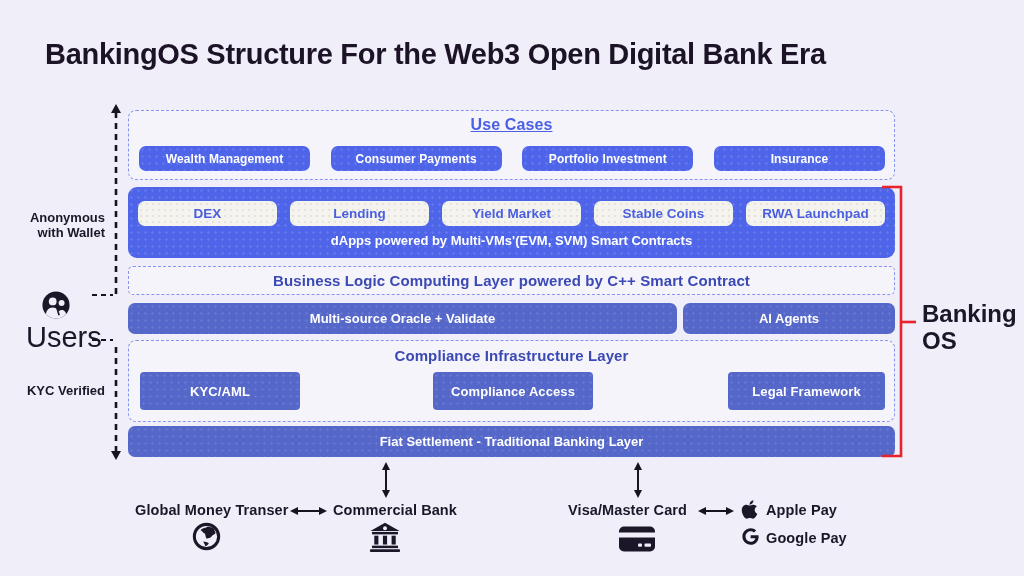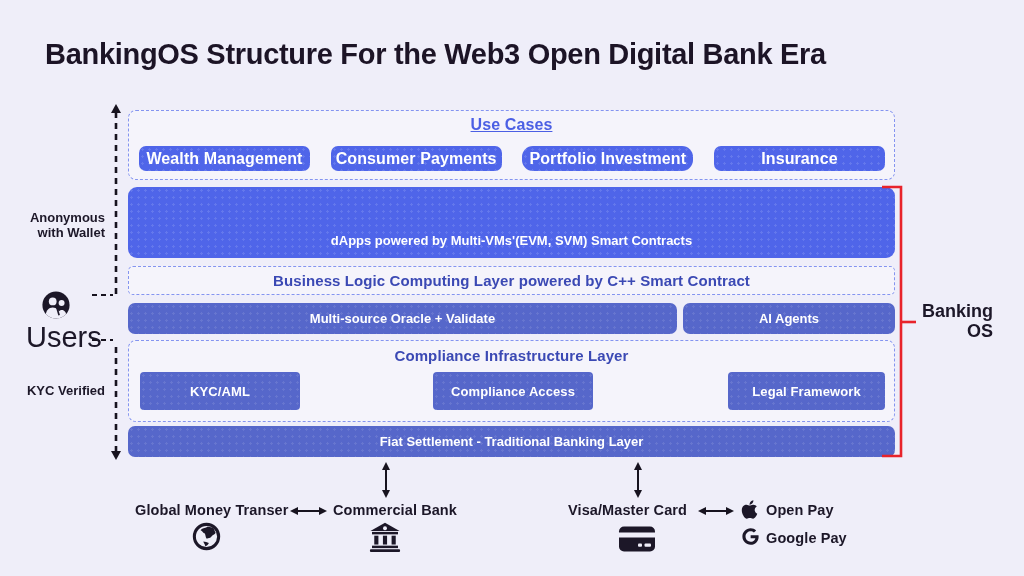--- a/index.html
+++ b/index.html
@@ -24,21 +24,21 @@
     background-size:7px 7px;
   }
   .muted-blue{
     background:#5667ca;border-radius:7px;
     background-image:radial-gradient(rgba(255,255,255,0.10) 1px,transparent 1.3px);
     background-size:7px 7px;
   }
   .blue-btn{
     display:flex;align-items:center;justify-content:center;
     background:#4f65e9;color:#ffffff;border-radius:7px;
-    font-size:16px;font-weight:600;letter-spacing:.1px;
+    font-size:12px;font-weight:600;letter-spacing:.1px;
     background-image:radial-gradient(rgba(255,255,255,0.12) 1px,transparent 1.3px);
     background-size:7px 7px;
   }
   .muted-btn{
     display:flex;align-items:center;justify-content:center;
     background:#5667ca;color:#ffffff;border-radius:4px;
     font-size:13px;font-weight:600;letter-spacing:.1px;
     background-image:radial-gradient(rgba(255,255,255,0.10) 1px,transparent 1.3px);
     background-size:7px 7px;
   }
@@ -48,42 +48,49 @@
     font-size:13.5px;font-weight:600;
     background-image:radial-gradient(rgba(90,90,120,0.10) 1px,transparent 1.2px);
     background-size:6px 6px;
   }
   .row-sb{display:flex;justify-content:space-between;}
   .section-title{font-size:15px;font-weight:700;color:#3b49b4;text-align:center;letter-spacing:.1px;}
   .bar-label{display:flex;align-items:center;justify-content:center;color:#fff;font-size:13px;font-weight:600;height:100%;border-radius:9px;}
   
   .side-label{font-size:13px;font-weight:700;line-height:1.18;text-align:right;color:#1c1728;}
   .users-word{font-size:29px;font-weight:500;color:#1c1728;}
-  .bankingos-word{font-size:18px;font-weight:700;line-height:1.12;color:#1c1728;text-align:right;}
+  .bankingos-word{font-size:24px;font-weight:700;line-height:1.12;color:#1c1728;}
   
   .foot-label{font-size:14.5px;font-weight:600;color:#1c1728;letter-spacing:.1px;}
   svg{display:block;}
   .overlay{left:0;top:0;pointer-events:none;}
 </style>
 </head>
 <body>
 
 <div class="abs title">BankingOS Structure For the Web3 Open Digital Bank Era</div>
 
 <div class="abs dashed-box" style="left:128px;top:110px;width:767px;height:70px;">
   <div class="section-title" style="margin-top:5px;font-size:16px;font-weight:600;color:#4b5fe4;text-decoration:underline;">Use Cases</div>
   <div class="row-sb" style="position:absolute;left:10px;top:35px;width:746px;">
     <div class="blue-btn" style="width:171px;height:25px;">Wealth Management</div>
     <div class="blue-btn" style="width:171px;height:25px;">Consumer Payments</div>
-    <div class="blue-btn" style="width:171px;height:25px;border-radius:11px;">Portfolio Investment</div>
+    <div class="blue-btn" style="width:171px;height:25px;">Portfolio Investment</div>
     <div class="blue-btn" style="width:171px;height:25px;">Insurance</div>
   </div>
 </div>
 
 <div class="abs solid-blue" style="left:128px;top:187px;width:767px;height:71px;">
+  <div class="row-sb" style="position:absolute;left:10px;top:14px;width:747px;">
+    <div class="white-chip" style="width:139px;height:25px;">DEX</div>
+    <div class="white-chip" style="width:139px;height:25px;">Lending</div>
+    <div class="white-chip" style="width:139px;height:25px;">Yield Market</div>
+    <div class="white-chip" style="width:139px;height:25px;">Stable Coins</div>
+    <div class="white-chip" style="width:139px;height:25px;">RWA Launchpad</div>
+  </div>
   <div style="position:absolute;left:0;top:46px;width:100%;text-align:center;color:#fff;font-size:13px;font-weight:600;">dApps powered by Multi-VMs'(EVM, SVM) Smart Contracts</div>
 </div>
 
 <div class="abs dashed-box" style="left:128px;top:266px;width:767px;height:29px;display:flex;align-items:center;justify-content:center;border-radius:5px;">
   <div class="section-title">Business Logic Computing Layer powered by C++ Smart Contract</div>
 </div>
 
 <div class="abs muted-blue" style="left:128px;top:303px;width:549px;height:31px;">
   <div class="bar-label">Multi-source Oracle + Validate</div>
 </div>
@@ -126,21 +133,21 @@
 <div class="abs side-label" style="left:13px;top:383px;width:92px;">KYC Verified</div>
 
 <div class="abs bankingos-word" style="left:922px;top:301px;">
   <div>Banking</div>
   <div>OS</div>
 </div>
 
 <div class="abs foot-label" style="left:135px;top:502px;">Global Money Transer</div>
 <div class="abs foot-label" style="left:333px;top:502px;">Commercial Bank</div>
 <div class="abs foot-label" style="left:568px;top:502px;">Visa/Master Card</div>
-<div class="abs foot-label" style="left:766px;top:502px;">Open Pay</div>
+<div class="abs foot-label" style="left:766px;top:502px;">Apple Pay</div>
 <div class="abs foot-label" style="left:766px;top:530px;">Google Pay</div>
 
 <div class="abs" style="left:192px;top:522px;">
   <svg width="29" height="29" viewBox="0 0 32 32">
     <circle cx="16" cy="16" r="13.4" fill="none" stroke="#1c1728" stroke-width="3.4"></circle>
     <path fill="#1c1728" d="M16.5 5.5c-2.2 1.6-5.4 1-7 3.6 2.1 1 2.6 3.1 4.7 3.7 1 2.1.5 4.2 2.1 5.8 1.6-1.1 4.2-.5 5.2-2.6 1-2.1 3.6-2.1 4.6-4.2-1.6-2.1-1-4.2-3.1-5.8-2.1.6-4.4-1.1-6.5-.5z"></path>
     <path fill="#1c1728" d="M12.5 21.5c.4 1.8 2 3.2 2.2 5.2 1.8-.4 3.4-1.6 3.9-3.4-1.9-1.2-4-1.6-6.1-1.8z"></path>
   </svg>
 </div>
 

